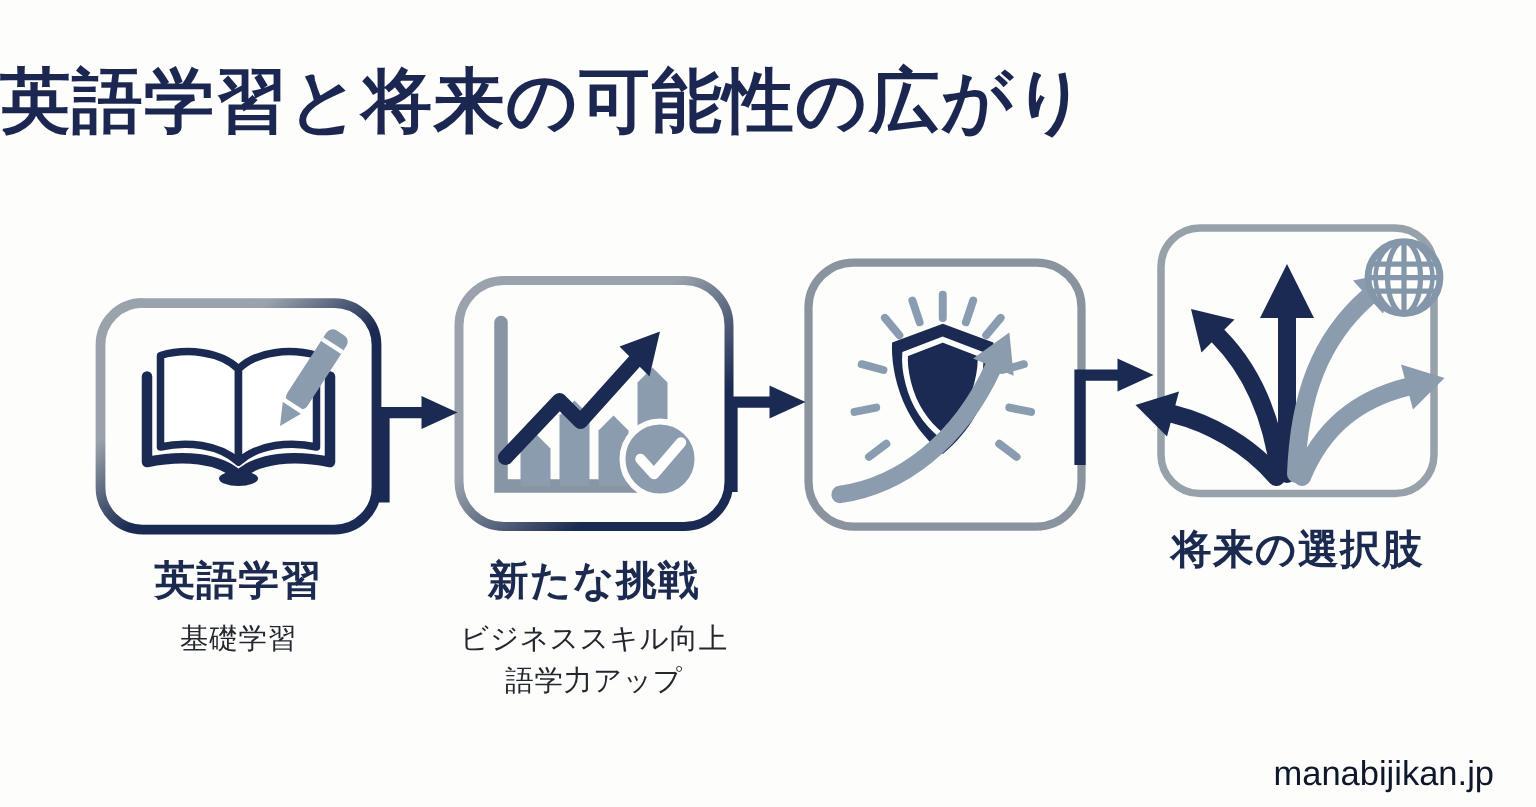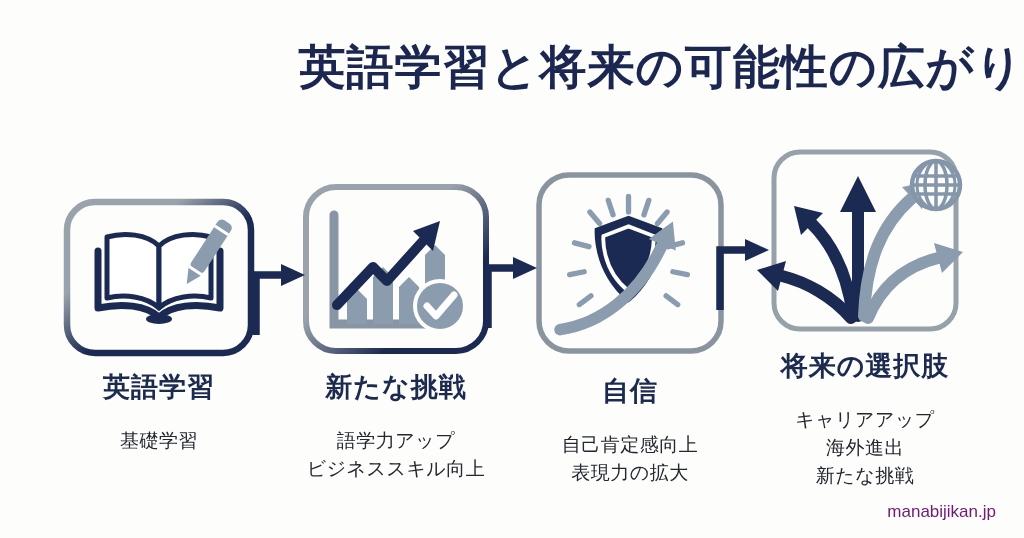--- a/index.html
+++ b/index.html
@@ -2,39 +2,39 @@
 <html><head>
 <meta charset="utf-8">
 <style>
   html,body{margin:0;padding:0;background:#e8e8e8;}
   .canvas{
     position:relative;width:1024px;height:538px;margin:0 auto;
     background:#fdfdfc;overflow:hidden;
     font-family:"Liberation Sans","DejaVu Sans",sans-serif;
   }
   .title{
-    position:absolute;left:0;top:36px;width:1024px;text-align:right;
+    position:absolute;left:0;top:36px;width:1024px;text-align:left;
     font-size:47px;font-weight:700;color:#1b2750;letter-spacing:1px;
   }
   .step{position:absolute;}
   .frame,.icon,.flow{position:absolute;display:block;overflow:visible;}
   .caption{
     position:absolute;left:50%;width:288px;margin-left:-144px;
     text-align:center;
   }
   .heading{
     font-size:27px;font-weight:800;color:#1b2a4e;line-height:1.16;letter-spacing:1px;
   }
-  .lines{margin-top:24px;}
+  .lines{margin-top:10px;}
   .line{
     font-size:19px;font-weight:500;color:#23272e;line-height:28px;letter-spacing:0.5px;
   }
   .watermark{
     position:absolute;right:28px;top:502px;
-    font-size:17px;color:#701a75;font-weight:500;
+    font-size:23px;color:#0f172a;font-weight:500;
   }
 </style>
 </head>
 <body>
 
 <div class="canvas">
 
   <div class="title">英語学習と将来の可能性の広がり</div>
 
   <div class="step" style="left:63px;top:198px;width:192px;height:146px;">
@@ -86,22 +86,22 @@
         <path d="M104,117 L104,48 L114,38 L124,48 L124,117 Z"></path>
       </g>
       <path d="M16,98 L52,60 L66,74 L102,34" fill="none" stroke="#1b2a52" stroke-width="10" stroke-linecap="round" stroke-linejoin="round"></path>
       <polygon points="119,14 112,44 92,24" fill="#1b2a52"></polygon>
       <circle cx="119" cy="99" r="25" fill="#8b9cae" stroke="#fdfdfc" stroke-width="4"></circle>
       <path d="M106,99 L115,109 L133,88" fill="none" stroke="#ffffff" stroke-width="7" stroke-linecap="round" stroke-linejoin="round"></path>
     </svg>
     <div class="caption" style="top:189px;">
       <div class="heading">新たな挑戦</div>
       <div class="lines">
+        <div class="line">ビジネススキル向上</div>
         <div class="line">語学力アップ</div>
-        <div class="line">ビジネススキル向上</div>
       </div>
     </div>
   </div>
 
   <div class="step" style="left:535px;top:171px;width:190px;height:184px;">
     <svg class="frame" style="left:0;top:0;" width="190" height="184" viewBox="0 0 190 184">
       <rect x="4" y="4" width="182" height="176" rx="30" fill="none" stroke="#8a949e" stroke-width="5.5"></rect>
     </svg>
     <svg class="icon" style="left:18px;top:12px;" width="152" height="164" viewBox="0 0 155 170">
       <g stroke="#8a9cb0" stroke-width="5.5" stroke-linecap="round">
@@ -115,27 +115,20 @@
         <line x1="138" y1="95" x2="123" y2="92"></line>
         <line x1="16" y1="95" x2="31" y2="92"></line>
         <line x1="128" y1="126" x2="116" y2="117"></line>
         <line x1="26" y1="126" x2="38" y2="117"></line>
       </g>
       <path d="M77,34 L112,47 C112,47 116,92 77,124 C38,92 42,47 42,47 Z" fill="#1b2a52"></path>
       <path d="M77,45 L103,55 C103,55 106,89 77,112 C48,89 51,55 51,55 Z" fill="none" stroke="#ffffff" stroke-width="4"></path>
       <path d="M6,152 C48,146 88,116 112,64" fill="none" stroke="#8b9cae" stroke-width="12" stroke-linecap="round"></path>
       <polygon points="123,40 126,70 98,58" fill="#8b9cae"></polygon>
     </svg>
-    <div class="caption" style="top:205px;">
-      <div class="heading">自信</div>
-      <div class="lines">
-        <div class="line">自己肯定感向上</div>
-        <div class="line">表現力の拡大</div>
-      </div>
-    </div>
   </div>
 
   <div class="step" style="left:770px;top:148px;width:190px;height:185px;font-family:Liberation Serif, serif;">
     <svg class="frame" style="left:0;top:0;" width="190" height="185" viewBox="0 0 190 185">
       <rect x="4" y="4" width="182" height="177" rx="26" fill="none" stroke="#97a1a9" stroke-width="5"></rect>
     </svg>
     <svg class="icon" style="left:-16px;top:-22px;" width="224" height="204" viewBox="0 0 224 204">
 
       <path d="M104,190 L104,84" fill="none" stroke="#1b2a52" stroke-width="12" stroke-linecap="round"></path>
       <polygon points="104,50 86,86 122,86" fill="#1b2a52"></polygon>
@@ -154,25 +147,20 @@
         <line x1="182" y1="35" x2="182" y2="83" stroke-width="3.5"></line>
         <ellipse cx="182" cy="59" rx="11" ry="24" stroke-width="3.5"></ellipse>
         <ellipse cx="182" cy="59" rx="19" ry="24" stroke-width="3"></ellipse>
         <line x1="159" y1="50" x2="205" y2="50" stroke-width="3.5"></line>
         <line x1="158" y1="59" x2="206" y2="59" stroke-width="3.5"></line>
         <line x1="159" y1="68" x2="205" y2="68" stroke-width="3.5"></line>
       </g>
     </svg>
     <div class="caption" style="top:203px;">
       <div class="heading">将来の選択肢</div>
-      <div class="lines">
-        <div class="line">キャリアアップ</div>
-        <div class="line">海外進出</div>
-        <div class="line">新たな挑戦</div>
-      </div>
     </div>
   </div>
 
   <svg class="flow" style="left:249px;top:259px;" width="58" height="78" viewBox="0 0 58 78">
     <path d="M7,76 L7,16 L34,16" fill="none" stroke="#1b2a52" stroke-width="7.5" stroke-linejoin="miter"></path>
     <polygon points="32,5 56,16 32,27" fill="#1b2a52"></polygon>
   </svg>
   <svg class="flow" style="left:481px;top:252px;" width="58" height="78" viewBox="0 0 58 78">
     <path d="M7,76 L7,16 L34,16" fill="none" stroke="#1b2a52" stroke-width="7.5" stroke-linejoin="miter"></path>
     <polygon points="32,5 56,16 32,27" fill="#1b2a52"></polygon>

